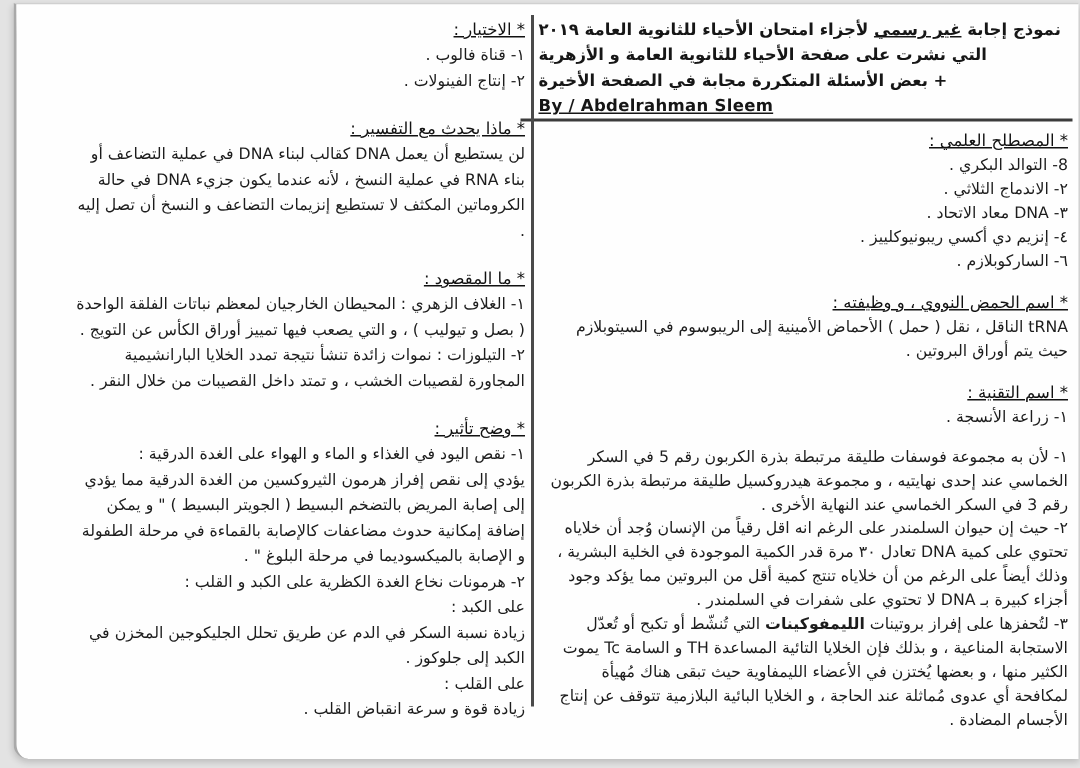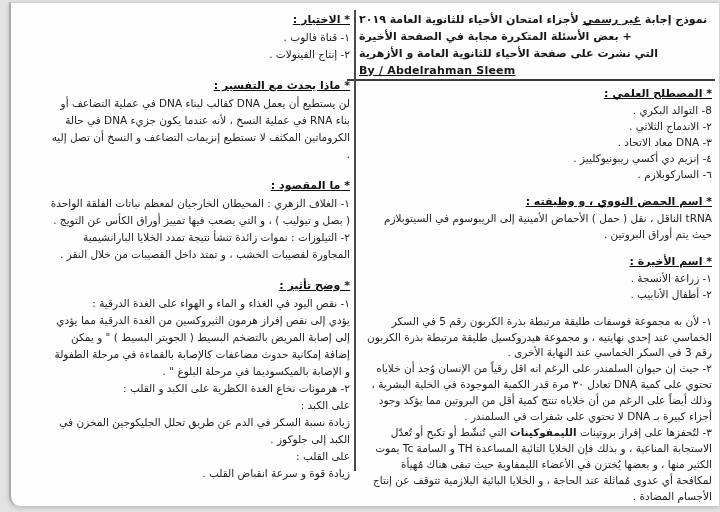--- a/index.html
+++ b/index.html
@@ -32,61 +32,60 @@
     background:#4a4a4a;
   }
   .col{
     position:absolute;direction:rtl;text-align:right;color:#1c1c1c;
   }
   .col-right{left:352px;right:7px;top:83px;}
   .col-left{left:5px;width:334px;top:9px;}
   .section{margin:0 0 11px 0;}
   .col-left .section{margin-bottom:15px;}
   .sec-title{
-    font-weight:bold;text-decoration:underline;
+    font-weight:normal;text-decoration:underline;
     font-size:11px;line-height:16px;margin:0 0 1px 0;color:#111;
   }
   p.item{
     margin:0;font-size:10.5px;line-height:1.52;
   }
   .col-left p.item{line-height:1.62;margin-left:33px;}
   p.item b{font-weight:bold;}
 </style>
 </head>
 <body>
 
 <div class="page">
 
   <div class="doc-header" dir="rtl">
     <div class="h-line"><span>نموذج إجابة </span><span class="u">غير رسمي</span><span> لأجزاء امتحان الأحياء للثانوية العامة ٢٠١٩</span></div>
+    <div class="h-line">التي نشرت على صفحة الأحياء للثانوية العامة و الأزهرية</div>
     <div class="h-line">+ بعض الأسئلة المتكررة مجابة في الصفحة الأخيرة</div>
-    <div class="h-line">التي نشرت على صفحة الأحياء للثانوية العامة و الأزهرية</div>
     <div class="h-line byline" dir="ltr">By / Abdelrahman Sleem</div>
   </div>
 
   <div class="header-rule"></div>
   <div class="col-divider"></div>
 
   <div id="col-right" class="col col-right">
       <div class="section">
         <div class="sec-title">* المصطلح العلمي :</div>
         <p class="item">8- التوالد البكري .</p>
         <p class="item">٢- الاندماج الثلاثي .</p>
         <p class="item">٣- DNA معاد الاتحاد .</p>
         <p class="item">٤- إنزيم دي أكسي ريبونيوكلييز .</p>
         <p class="item">٦- الساركوبلازم .</p>
       </div>
       <div class="section">
         <div class="sec-title">* اسم الحمض النووي ، و وظيفته :</div>
         <p class="item">tRNA الناقل ، نقل ( حمل ) الأحماض الأمينية إلى الريبوسوم في السيتوبلازم حيث يتم أوراق البروتين .</p>
       </div>
       <div class="section">
-        <div class="sec-title">* اسم الأخيرة :</div>
+        <div class="sec-title">* اسم التقنية :</div>
         <p class="item">١- زراعة الأنسجة .</p>
-        <p class="item">٢- أطفال الأنابيب .</p>
       </div>
       <div class="section">
         <p class="item">١- لأن به مجموعة فوسفات طليقة مرتبطة بذرة الكربون رقم 5 في السكر الخماسي عند إحدى نهايتيه ، و مجموعة هيدروكسيل طليقة مرتبطة بذرة الكربون رقم 3 في السكر الخماسي عند النهاية الأخرى .</p>
         <p class="item">٢- حيث إن حيوان السلمندر على الرغم انه اقل رقياً من الإنسان وُجد أن خلاياه تحتوي على كمية DNA تعادل ٣٠ مرة قدر الكمية الموجودة في الخلية البشرية ، وذلك أيضاً على الرغم من أن خلاياه تنتج كمية أقل من البروتين مما يؤكد وجود أجزاء كبيرة بـ DNA لا تحتوي على شفرات في السلمندر .</p>
         <p class="item"><span>٣- لتُحفزها على إفراز بروتينات </span><b>الليمفوكينات</b><span> التي تُنشّط أو تكبح أو تُعدّل الاستجابة المناعية ، و بذلك فإن الخلايا التائية المساعدة TH و السامة Tc يموت الكثير منها ، و بعضها يُختزن في الأعضاء الليمفاوية حيث تبقى هناك مُهيأة لمكافحة أي عدوى مُماثلة عند الحاجة ، و الخلايا البائية البلازمية تتوقف عن إنتاج الأجسام المضادة .</span></p>
       </div>
     </div>
   <div id="col-left" class="col col-left">
       <div class="section">
         <div class="sec-title">* الاختيار :</div>

